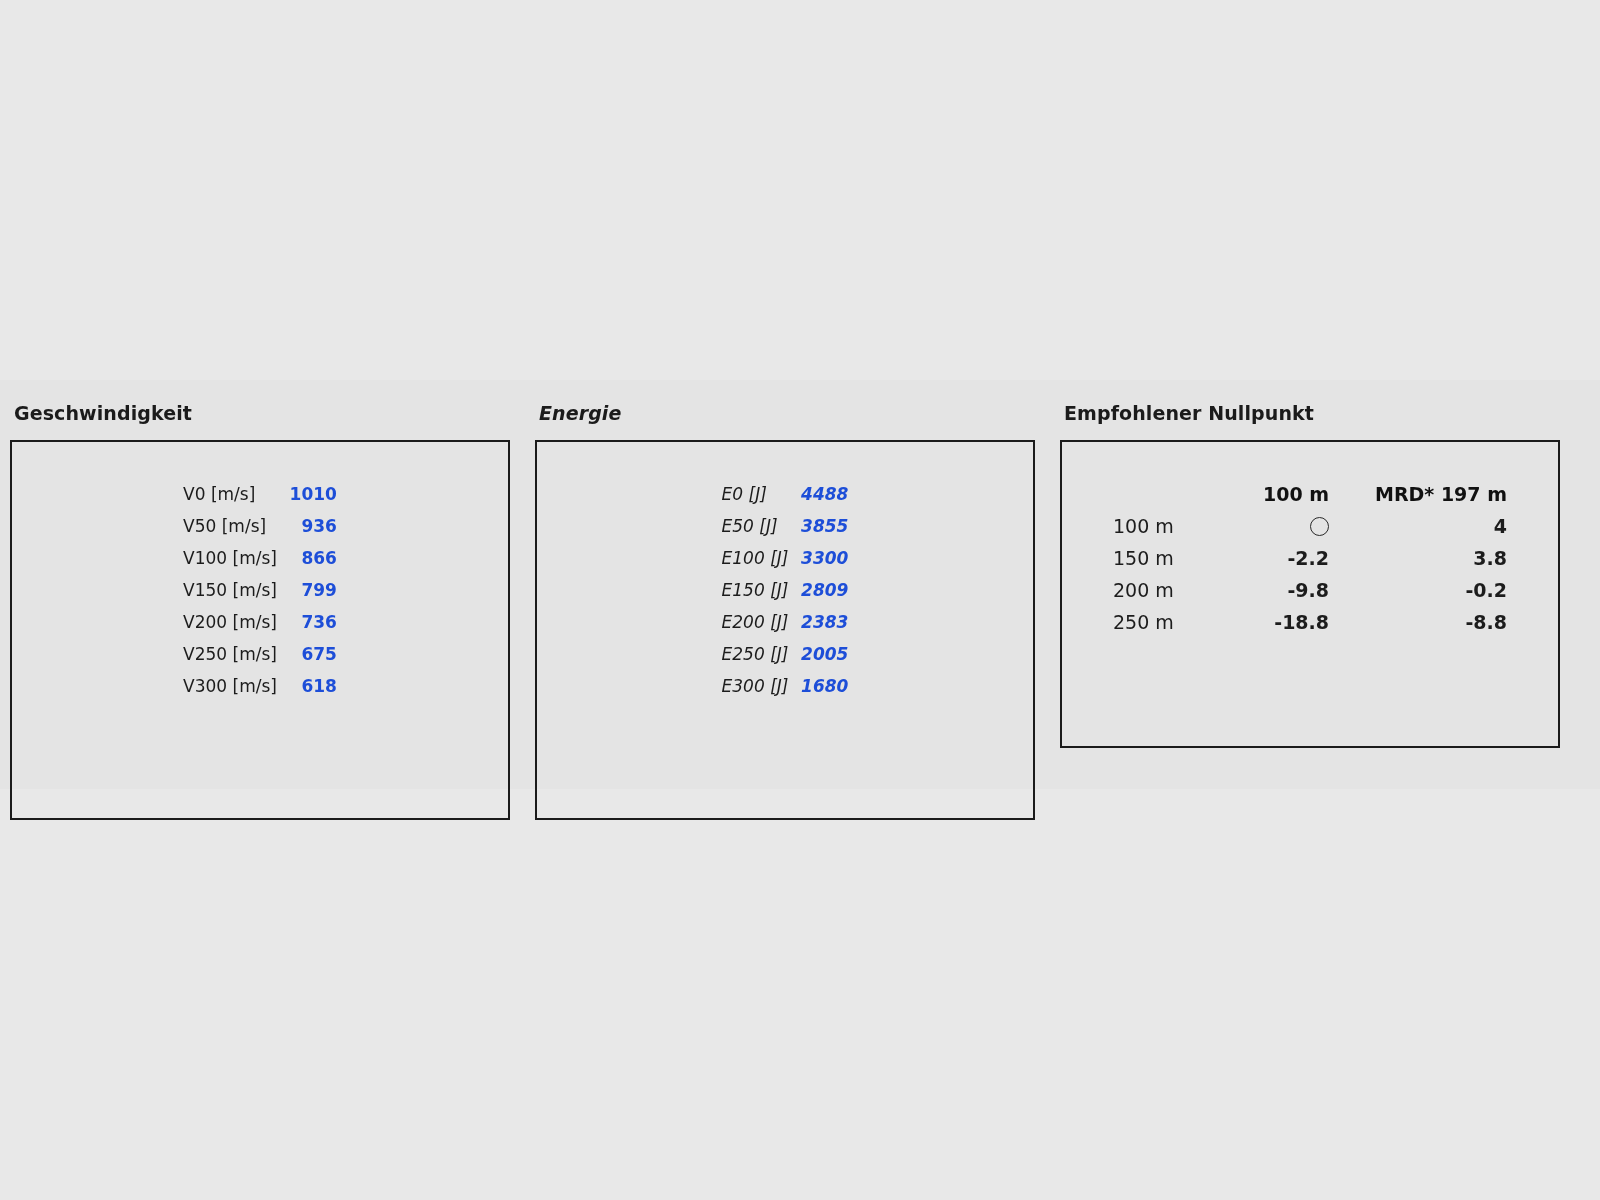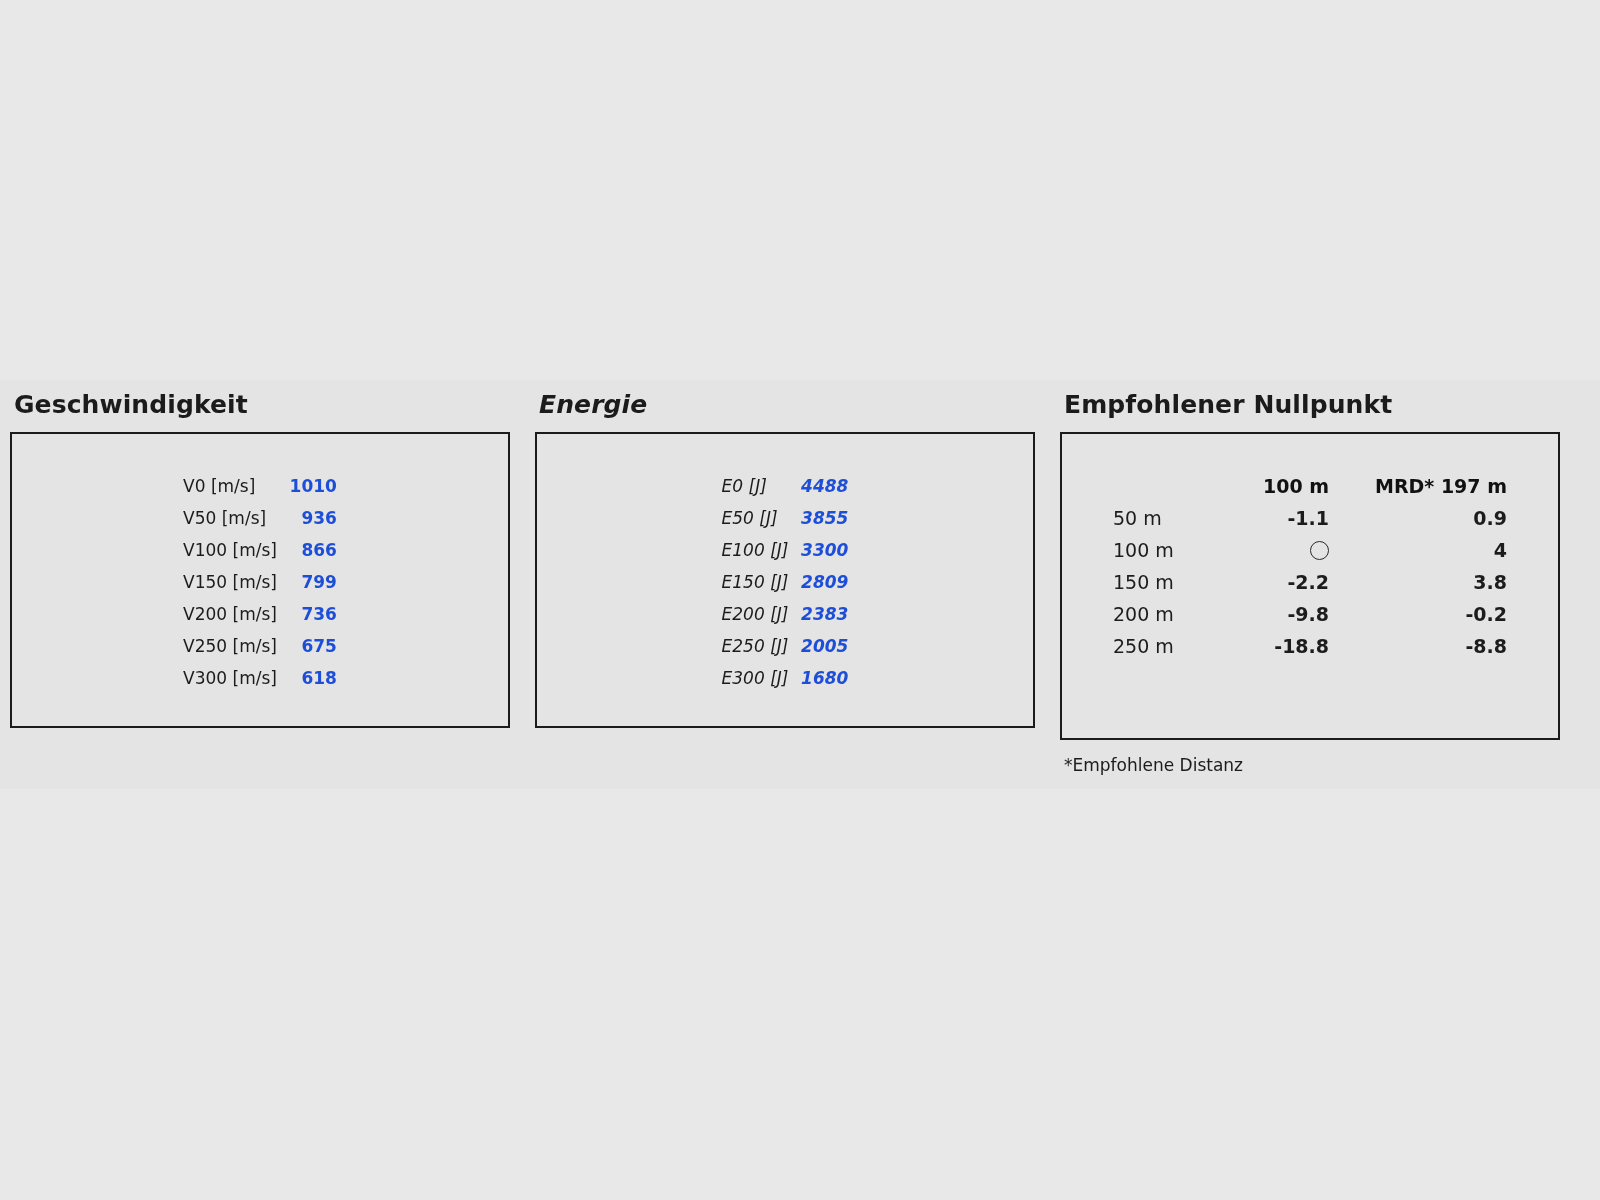--- a/index.html
+++ b/index.html
@@ -38,31 +38,31 @@
     align-items: flex-start;
   }
   .panel {
     position: relative;
   }
   .panel-speed  { margin-left: 10px;  width: 500px; }
   .panel-energy { margin-left: 25px;  width: 500px; font-style: italic; }
   .panel-zero   { margin-left: 25px;  width: 500px; }
 
   .panel-title {
-    font-size: 25px;
+    font-size: 19px;
     font-weight: bold;
     letter-spacing: 0.1px;
     color: #1b1b1b;
-    margin: 12px 0 14px 4px;
+    margin: 20px 0 14px 4px;
     line-height: 26px;
   }
   .panel-box {
     border: 2px solid #1b1b1b;
     box-sizing: border-box;
-    height: 296px;
+    height: 380px;
     padding: 36px 0 0 0;
     background: transparent;
   }
   .panel-box.zero { height: 308px; }
 
   table.kv {
     border-collapse: collapse;
     margin: 0 auto;
     width: auto;
   }
@@ -229,25 +229,20 @@
         <table class="zero">
           <thead>
             <tr>
               <th class="corner"></th>
               <th class="col1">100 m</th>
               <th class="col2">MRD* 197 m</th>
             </tr>
           </thead>
           <tbody>
             <tr>
-              <td class="dist">50 m</td>
-              <td class="num">-1.1</td>
-              <td class="num2">0.9</td>
-            </tr>
-            <tr>
               <td class="dist">100 m</td>
               <td class="num"><span class="zero-marker"></span></td>
               <td class="num2">4</td>
             </tr>
             <tr>
               <td class="dist">150 m</td>
               <td class="num">-2.2</td>
               <td class="num2">3.8</td>
             </tr>
             <tr>
@@ -256,17 +251,16 @@
               <td class="num2">-0.2</td>
             </tr>
             <tr>
               <td class="dist">250 m</td>
               <td class="num">-18.8</td>
               <td class="num2">-8.8</td>
             </tr>
           </tbody>
         </table>
       </div>
-      <div class="footnote">*Empfohlene Distanz</div>
     </div>
 
   </div>
 </div>
 
 </body></html>

